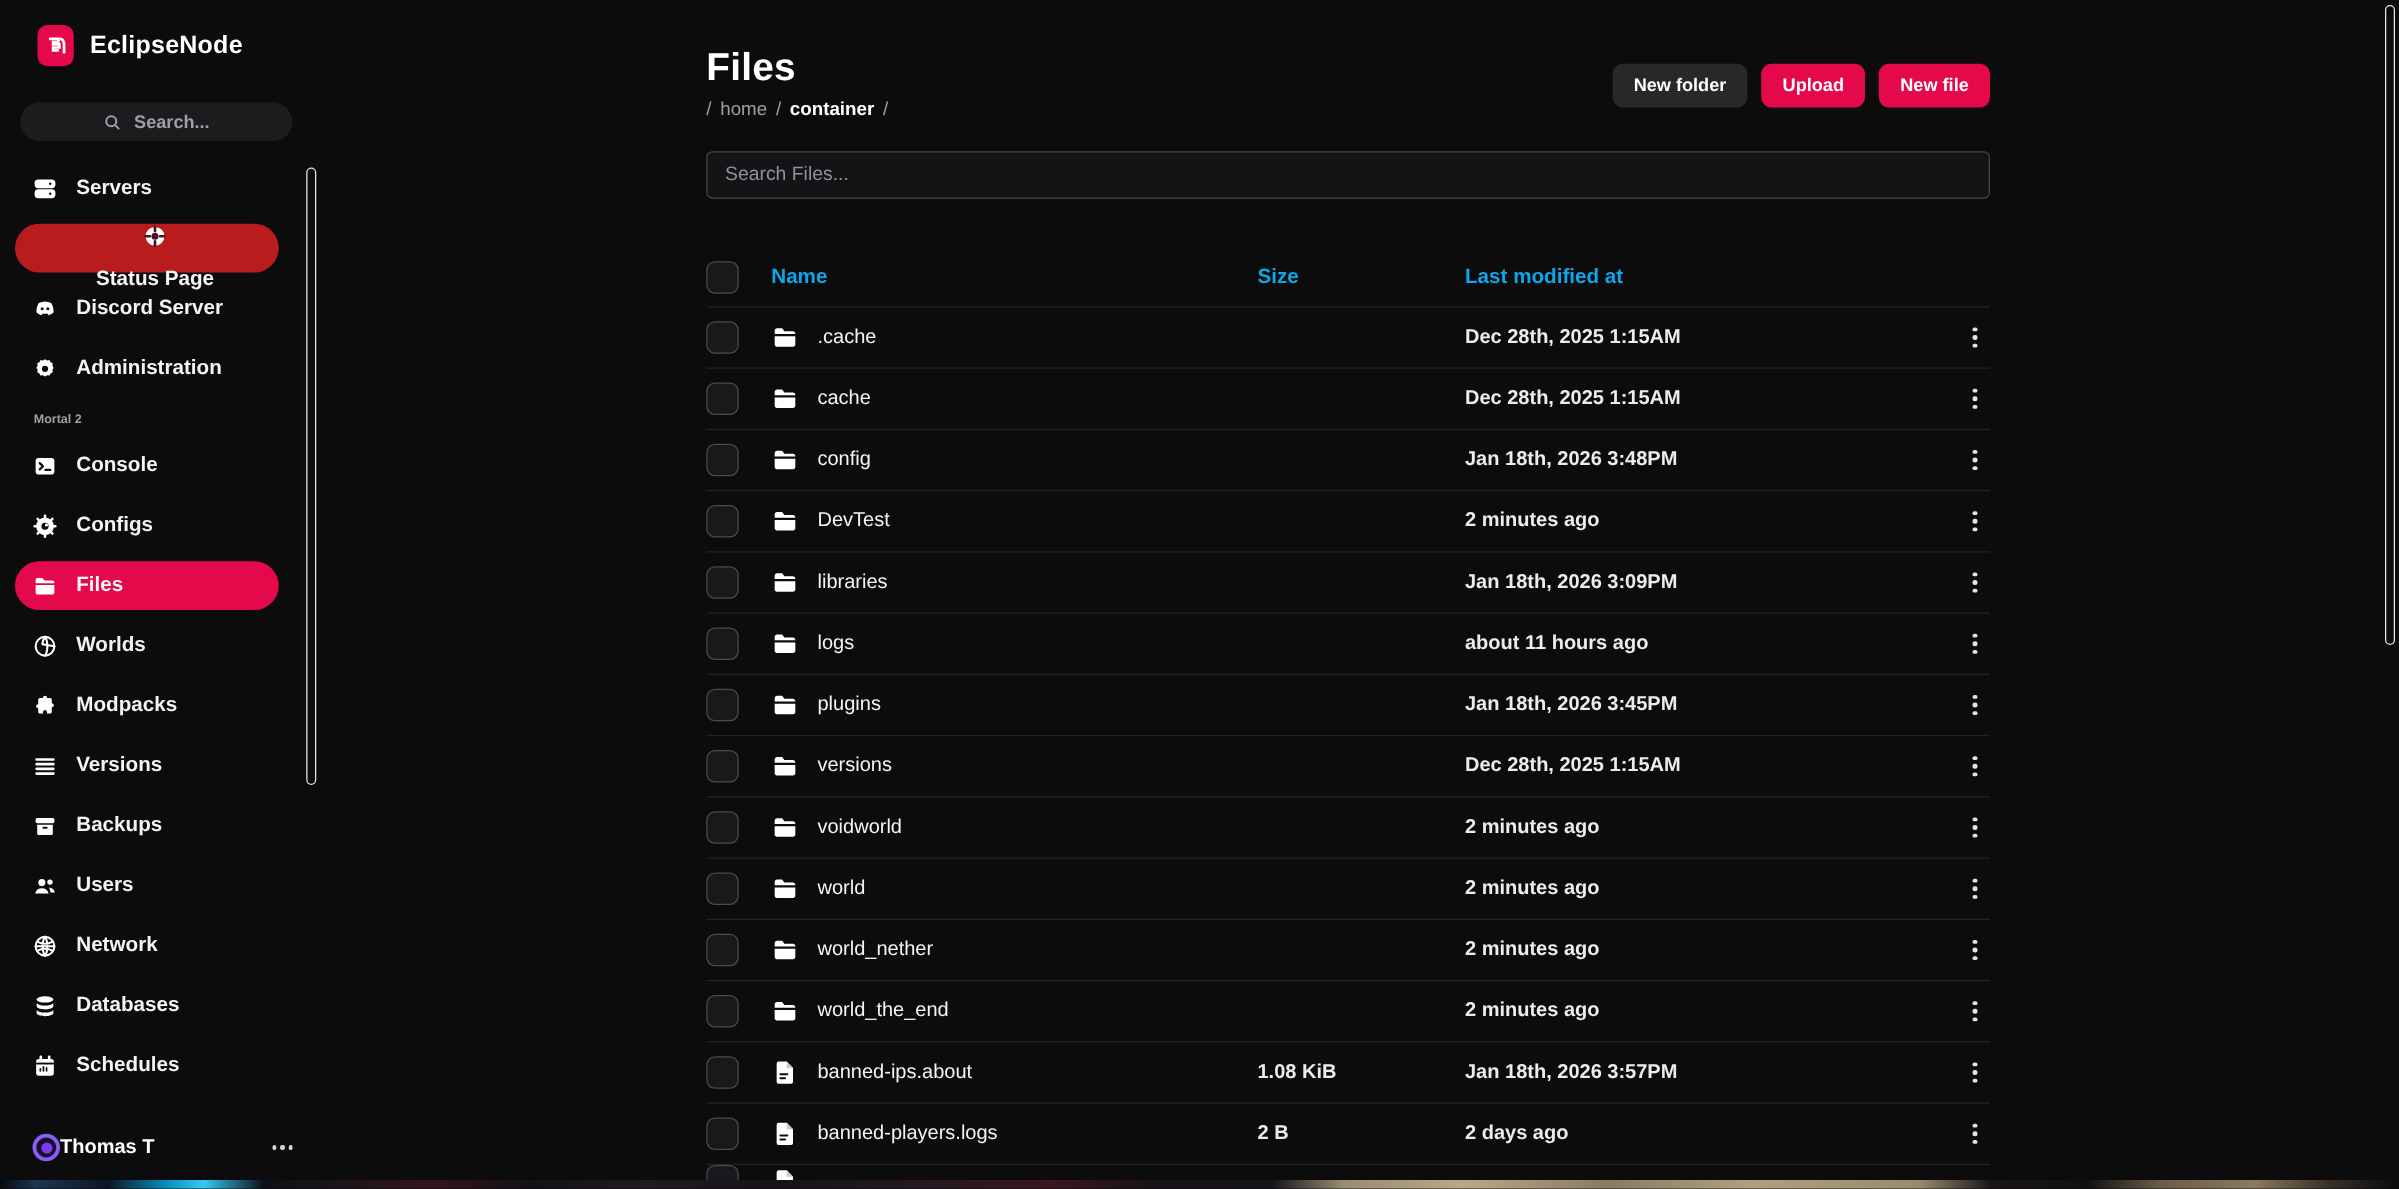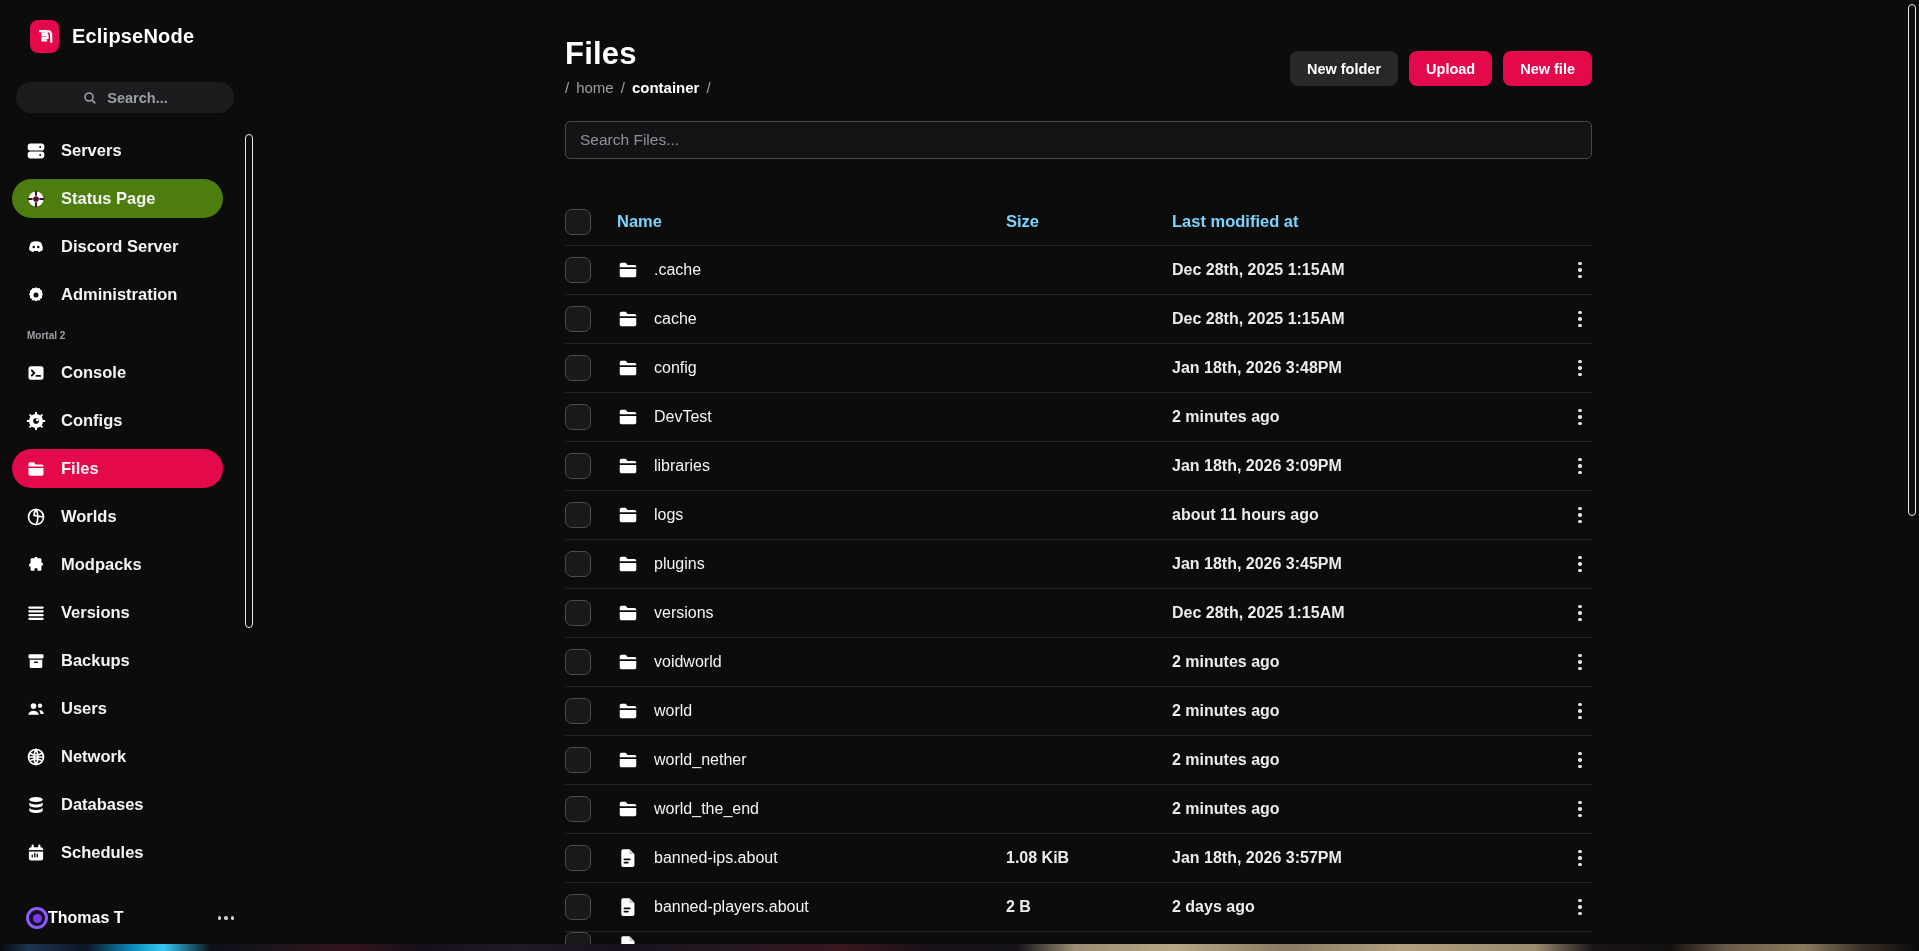--- a/index.html
+++ b/index.html
@@ -19,21 +19,21 @@
   .brand-title { font-size:20px; font-weight:800; letter-spacing:.2px; color:#fff; }
 
   .side-search { position:absolute; left:16px; top:82px; width:218px; height:31px;
     background:#1c1c1f; border-radius:999px; display:flex; align-items:center; justify-content:center;
     gap:9px; color:#9aa0a6; font-size:14.5px; font-weight:600; cursor:text; }
 
   .nav { position:absolute; left:0; top:131px; width:260px; }
   .nav-item { position:relative; height:39px; margin:0 12px 9px 12px; width:211px;
     display:flex; align-items:center; gap:15px; padding-left:13px; border-radius:999px;
     font-size:16.5px; font-weight:600; color:#f4f4f5; cursor:pointer; }
-  .nav-item.active-muted { background:#4d7c0f; }
+  .nav-item.active-muted { background:#b91c1c;flex-direction:column; }
   .nav-item.active-accent { background:var(--accent,#e3094a); }
   .nav-item .ico { width:21px; height:21px; display:flex; align-items:center; justify-content:center; }
   .nav-item .ico svg { width:20px; height:20px; }
   .nav-section { font-size:10px; font-weight:600; color:#9aa0a6; margin:16px 0 12px 27px; }
 
   .user-row { position:absolute; left:26px; top:907px; width:210px; display:flex; align-items:center; }
   .user-avatar { width:22px; height:22px; border-radius:50%; border:3px solid #8b5cf6;
     background:#17102a; display:flex; align-items:center; justify-content:center; }
   .user-avatar i { display:block; width:9px; height:9px; border-radius:50%; background:#7c3aed; }
   .user-name { font-size:16px; font-weight:700; color:#fff; }
@@ -58,21 +58,21 @@
   .btn-accent { background:var(--accent,#e3094a); }
 
   .file-search { margin-top:25px; width:1027px; height:38px; background:#141416;
     border:1px solid #47474d; border-radius:5px; color:#e4e4e7; font-family:inherit;
     font-size:15.5px; padding:0 14px; outline:none; }
   .file-search::placeholder { color:#8e939a; }
 
   .table { margin-top:39px; }
   .trow, .thead { display:grid; grid-template-columns:52px 1fr 166px 396px 24px;
     align-items:center; border-bottom:1px solid #232327; }
-  .thead { height:48px; font-size:16.5px; font-weight:700; color:#7dd3fc; }
+  .thead { height:48px; font-size:16.5px; font-weight:700; color:#0ea5e9; }
   .trow { height:49px; font-size:16px; color:#f4f4f5; }
   .checkbox { width:26px; height:26px; border-radius:7px; border:1.5px solid #4b4b50;
     background:#19191c; cursor:pointer; }
   .namecell { display:flex; align-items:center; gap:15px; cursor:pointer; }
   .namecell svg { width:22px; height:22px; flex:none; }
   .sizecell, .modcell { font-weight:700; color:#ececee; }
   .kebab { display:flex; flex-direction:column; gap:3px; align-items:center; cursor:pointer; padding:4px; }
   .kebab i { width:3.5px; height:3.5px; border-radius:50%; background:#e4e4e7; display:block; }
   .trow-partial { height:13px; overflow:hidden; border-bottom:none; }
 
@@ -607,21 +607,21 @@
             <div class="checkbox"></div>
           </div>
           <div class="namecell">
             <span style="display: flex;">
               <svg viewBox="0 0 24 24" fill="none" stroke="#fff" stroke-width="2" stroke-linecap="round" stroke-linejoin="round">
                 <path d="M6.5 2.5h7L19 8v12a1.8 1.8 0 0 1-1.8 1.8H6.5A1.8 1.8 0 0 1 4.7 20V4.3a1.8 1.8 0 0 1 1.8-1.8z" fill="#fff" stroke="none"></path>
                 <path d="M13.5 2.5L19 8h-5.5z" fill="#c9c9ce" stroke="none"></path>
                 <path d="M8 13.5h6M8 17h4" stroke="#0c0c0d" stroke-width="1.8"></path>
               </svg>
             </span>
-            <span>banned-players.about</span>
+            <span>banned-players.logs</span>
           </div>
           <div class="sizecell">2 B</div>
           <div class="modcell">2 days ago</div>
           <div>
             <span class="kebab">
               <i></i>
               <i></i>
               <i></i>
             </span>
           </div>

